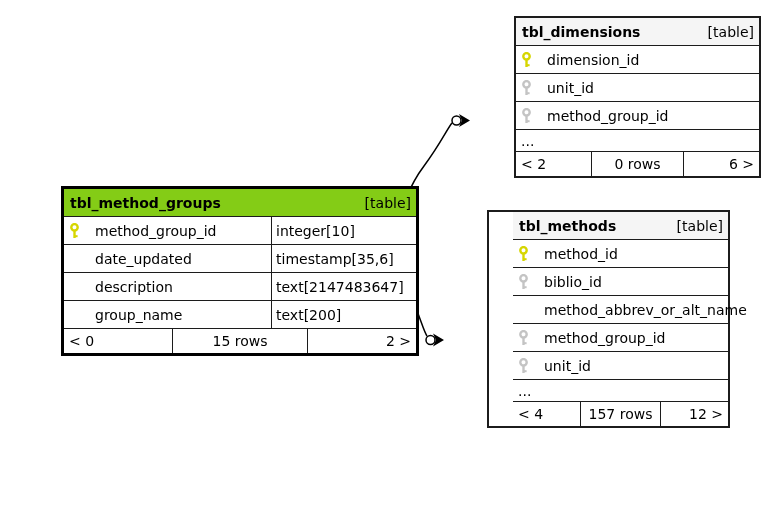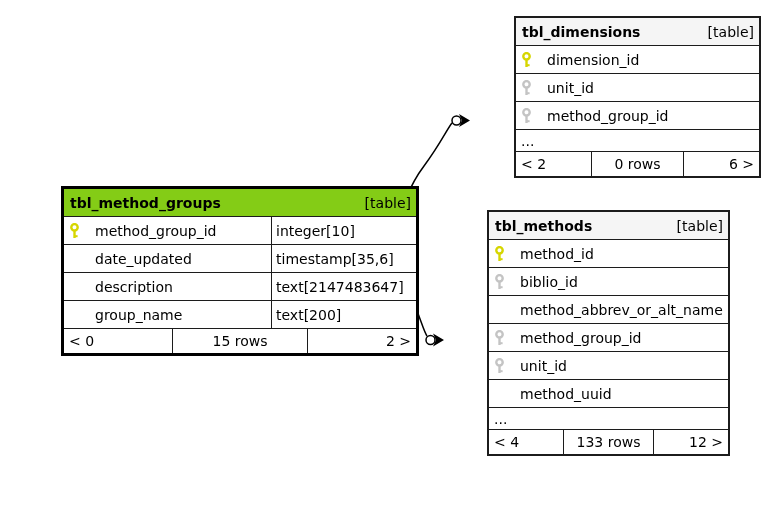--- a/index.html
+++ b/index.html
@@ -11,21 +11,21 @@
   }
   .connectors { position:absolute; left:0; top:0; width:776px; height:513px; }
   .table-node {
     position:absolute; background:#fff; box-sizing:border-box;
     border:2px solid #1c1c1c;
     margin-left:44px;
   }
   .table-node.selected { border:3px solid #000; }
   #tbl-dimensions   { left:470px; top:16px;  width:247px; }
   #tbl-method-groups{ left:17px;  top:186px; width:358px; }
-  #tbl-methods      { left:443px; top:210px; width:243px; }
+  #tbl-methods      { left:443px; top:210px; width:243px;padding-left:24px; }
 
   .tbl-header {
     height:27px; display:flex; align-items:center; justify-content:space-between;
     padding:0 5px 0 6px; box-sizing:border-box;
   }
   .tbl-title { font-weight:bold; }
   .tbl-badge { font-weight:normal; }
 
   .col-row {
     display:flex; align-items:center; height:28px;
@@ -194,23 +194,19 @@
     <div class="col-row">
       <span class="key-slot">
         <svg width="11" height="16" viewBox="0 0 11 16" xmlns="http://www.w3.org/2000/svg">
           <circle cx="5.5" cy="4.3" r="3.2" fill="none" stroke="#c4c4c4" stroke-width="2.4"></circle>
           <line x1="5.5" y1="7.5" x2="5.5" y2="15" stroke="#c4c4c4" stroke-width="2.4"></line>
           <line x1="5.5" y1="13.2" x2="8.6" y2="13.2" stroke="#c4c4c4" stroke-width="2"></line>
         </svg>
       </span>
       <span class="col-name">unit_id</span>
     </div>
-    <div class="col-row">
-      <span class="key-slot"></span>
-      <span class="col-name">method_uuid</span>
-    </div>
     <div class="ellipsis-row">...</div>
     <div class="tbl-footer">
       <span class="foot-cell left">&lt; 4</span>
-      <span class="foot-cell center">133 rows</span>
+      <span class="foot-cell center">157 rows</span>
       <span class="foot-cell right">12 &gt;</span>
     </div>
   </div>
 
 </body></html>

